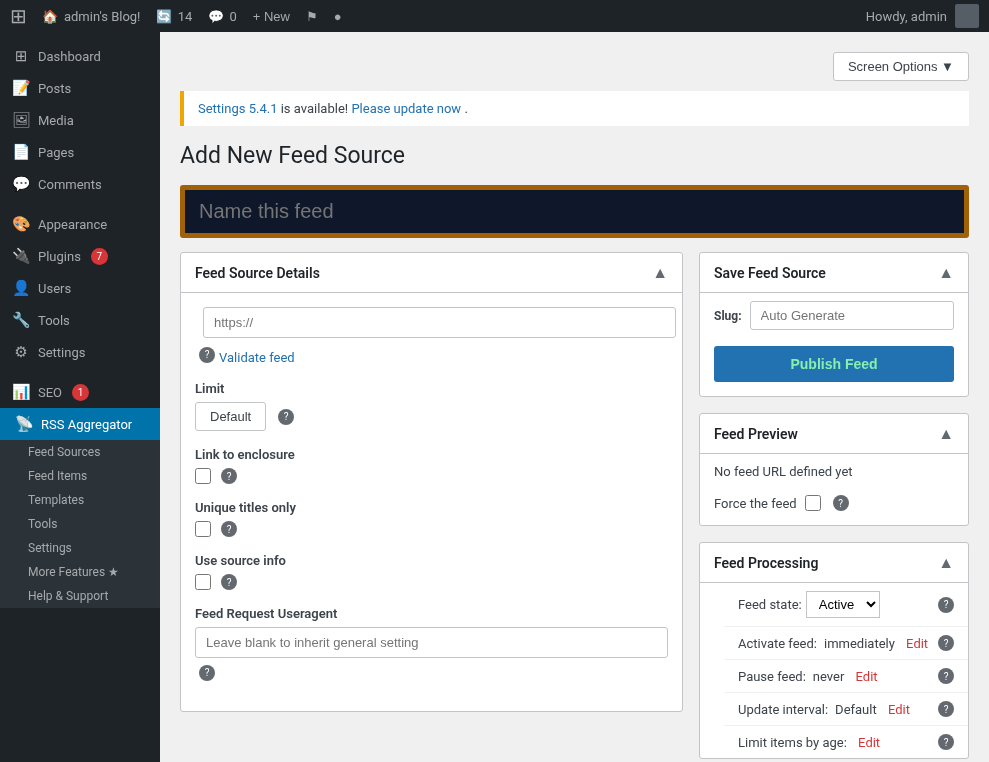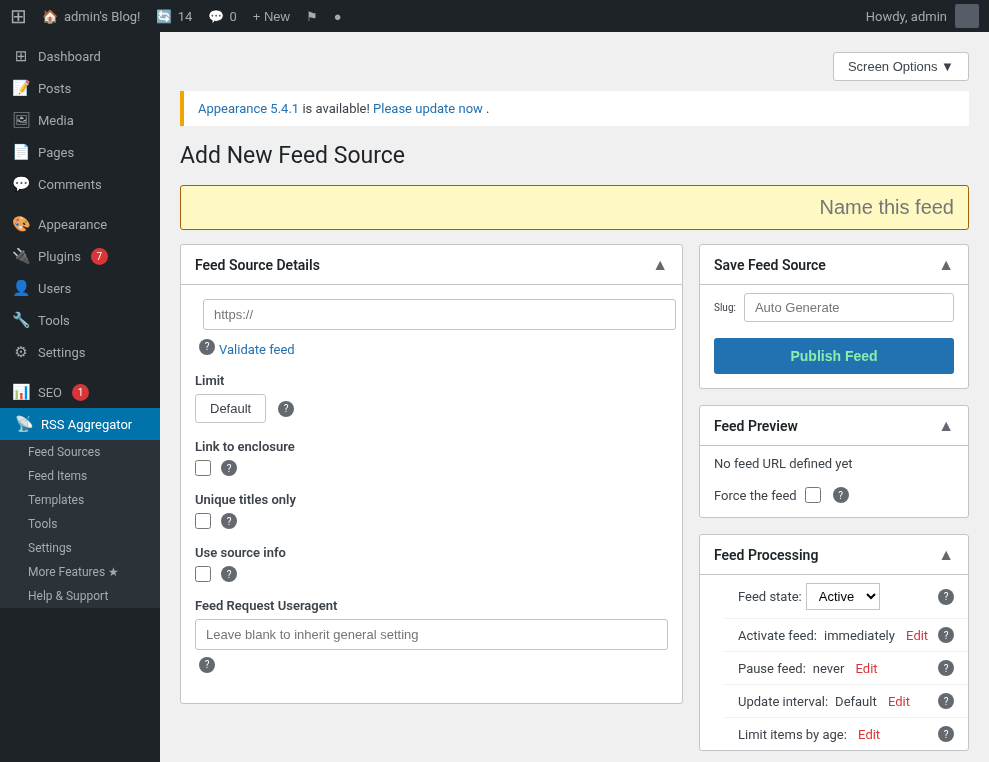--- a/index.html
+++ b/index.html
@@ -99,26 +99,25 @@
     
     .edit-form-layout { display: flex; gap: 16px; align-items: flex-start; }
     .edit-form-main { flex: 1; }
     .edit-form-sidebar { width: 270px; flex-shrink: 0; }
 
     
     .feed-name-input {
       width: 100%;
       font-size: 20px;
       padding: 10px 14px;
-      border: 1px solid #a16207;
+      border: 5px solid #a16207;
       border-radius: 3px;
       color: #8c8f94;
       margin-bottom: 14px;
-      background: #fef9c3;
-      text-align: right;
+      background: #0f172a;
     }
 
     
     .metabox {
       background: #fff;
       border: 1px solid #c3c4c7;
       border-radius: 3px;
       margin-bottom: 16px;
     }
     .metabox-header {
@@ -164,21 +163,21 @@
       font-size: 13px;
       color: #3c434a;
       cursor: pointer;
     }
 
     .checkbox-row { display: flex; align-items: center; gap: 6px; margin-top: 6px; }
     .checkbox-row input[type="checkbox"] { width: 16px; height: 16px; }
 
     
     .slug-row { display: flex; align-items: center; gap: 8px; padding: 8px 14px; }
-    .slug-label { font-size: 10px; font-weight: 400; }
+    .slug-label { font-size: 12px; font-weight: 700; }
     .slug-input {
       flex: 1;
       padding: 6px 10px;
       border: 1px solid #c3c4c7;
       border-radius: 3px;
       font-size: 13px;
       color: #8c8f94;
     }
     .publish-btn {
       display: block;
@@ -347,21 +346,21 @@
 
   <div id="wpcontent">
     <div class="screen-options-bar">
       <button class="screen-options-btn">
         <span>Screen Options ▼</span>
       </button>
     </div>
 
     
     <div class="notice-bar">
-      <a href="#">Appearance 5.4.1</a>
+      <a href="#">Settings 5.4.1</a>
       <span> is available! </span>
       <a href="#">Please update now</a>
       <span>.</span>
     </div>
 
     
     <h1 class="page-title">Add New Feed Source</h1>
 
     
     <input type="text" class="feed-name-input" placeholder="Name this feed" style="">

